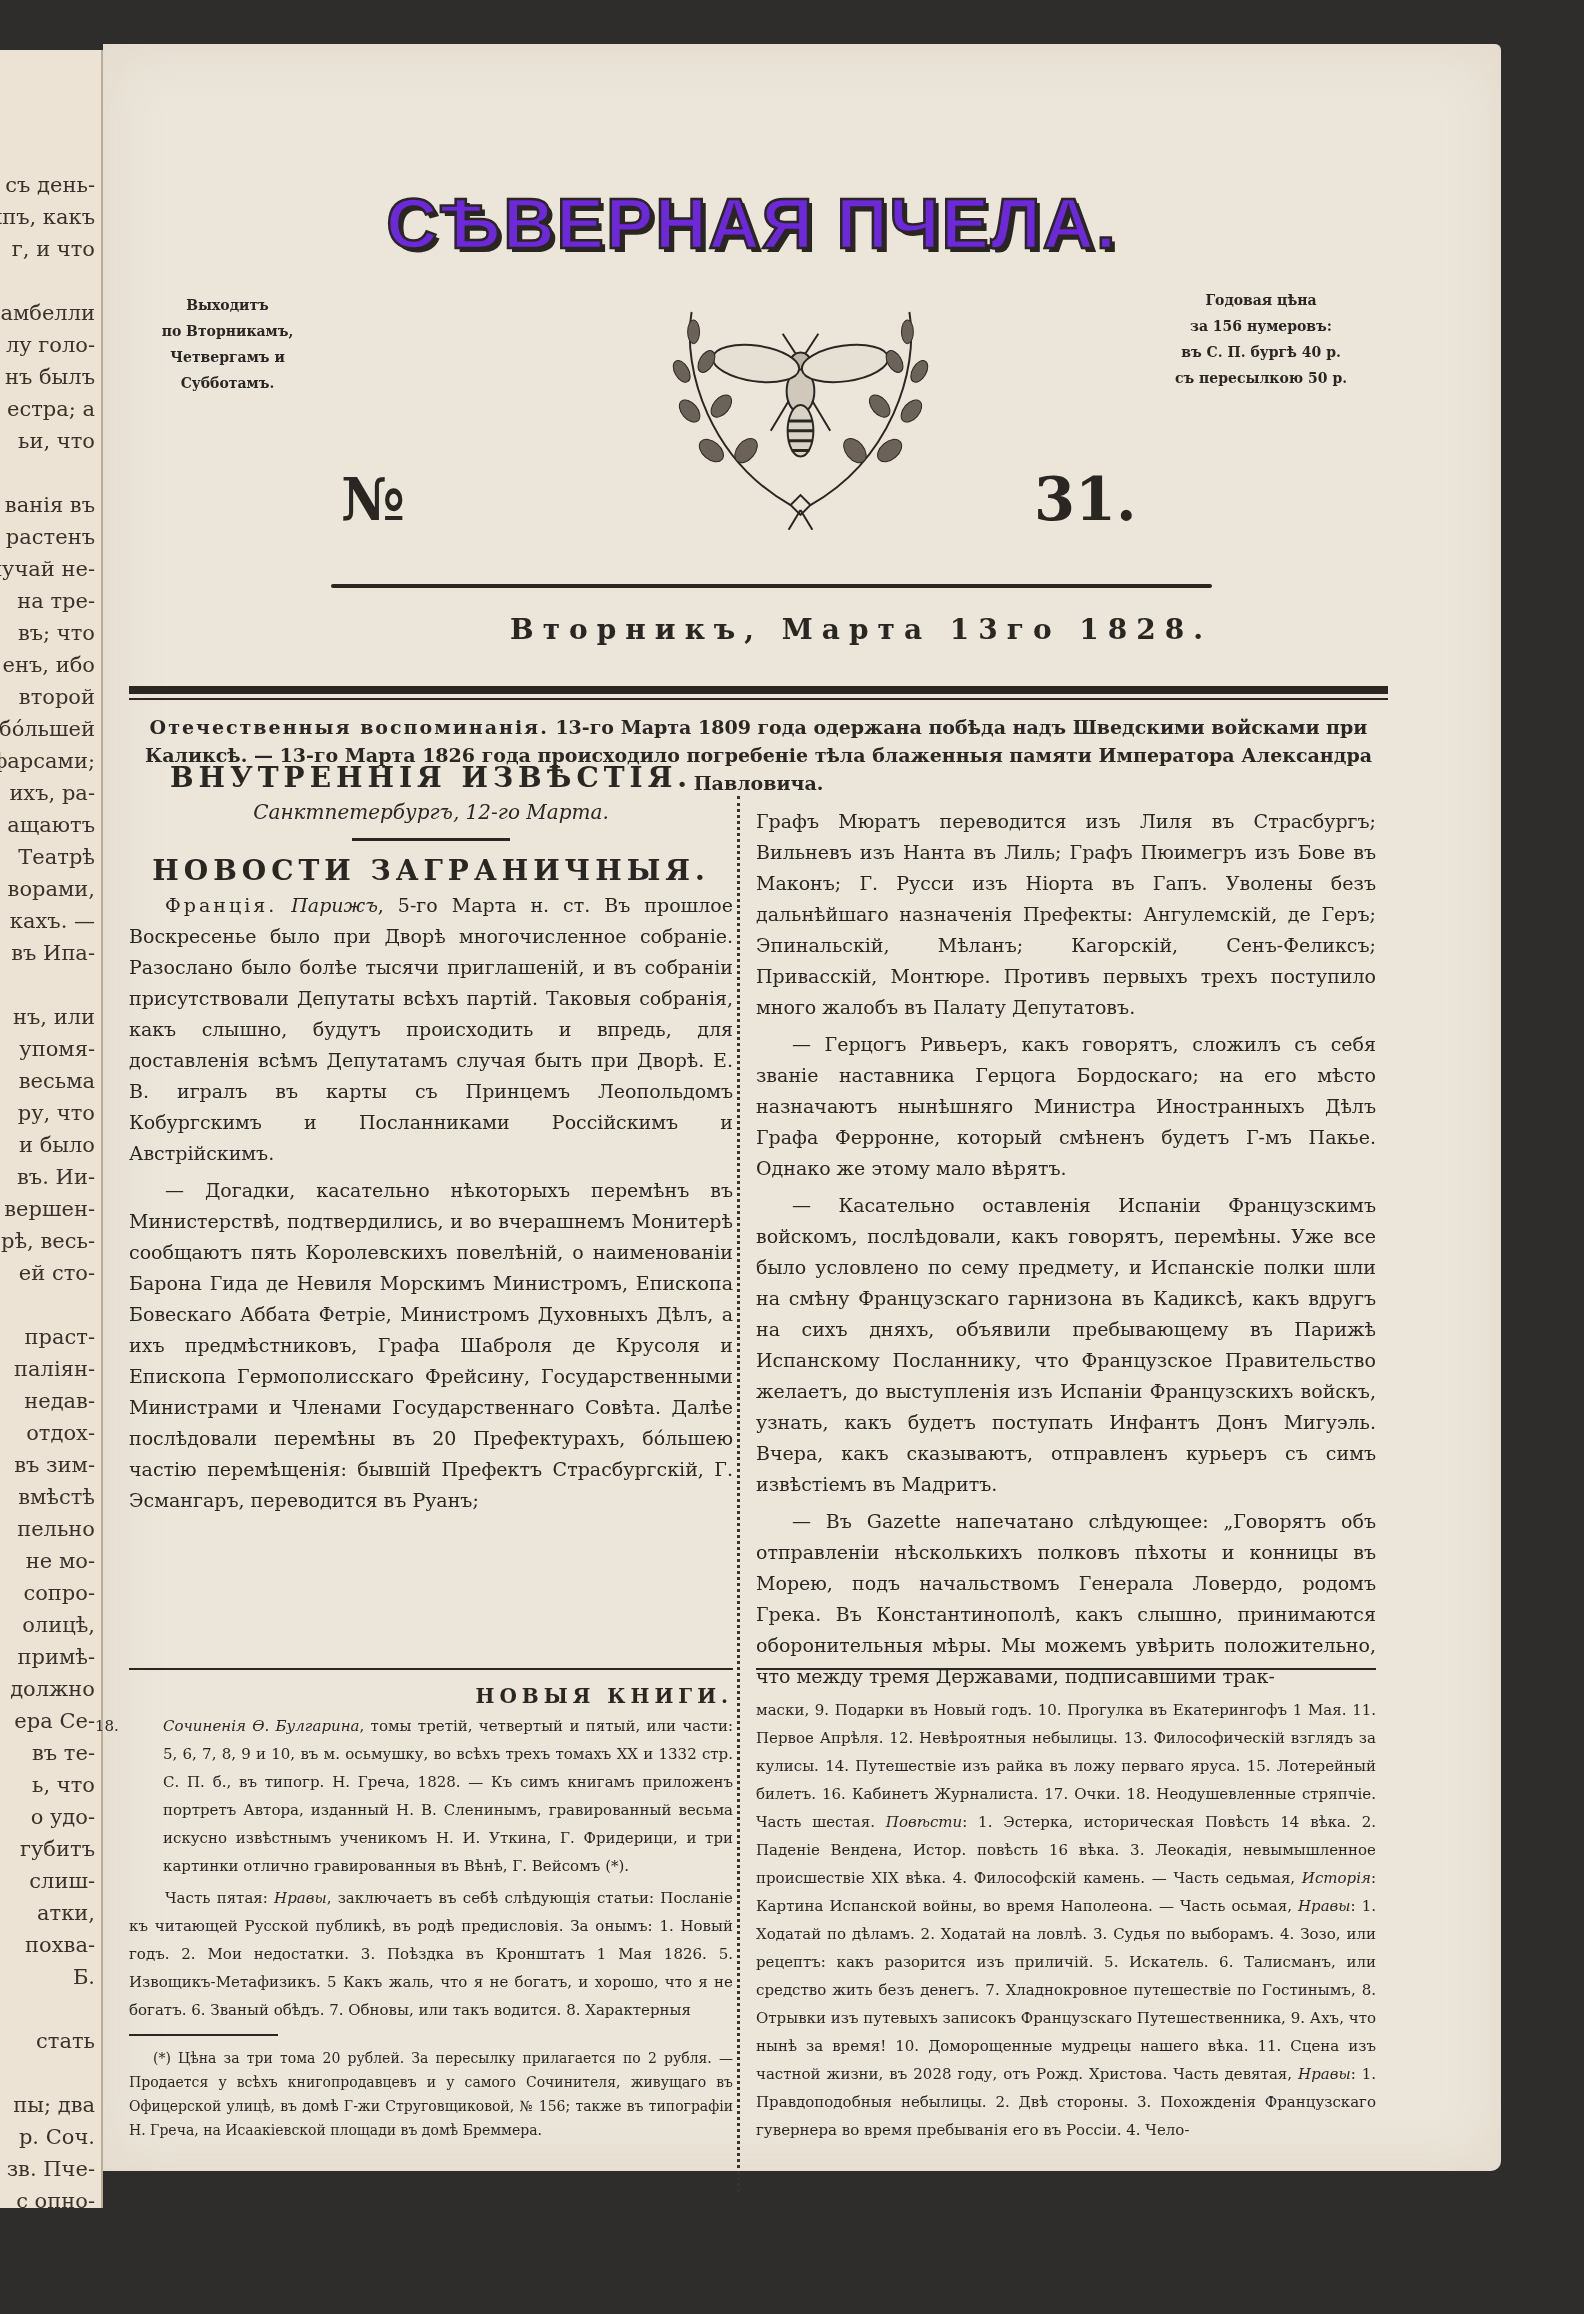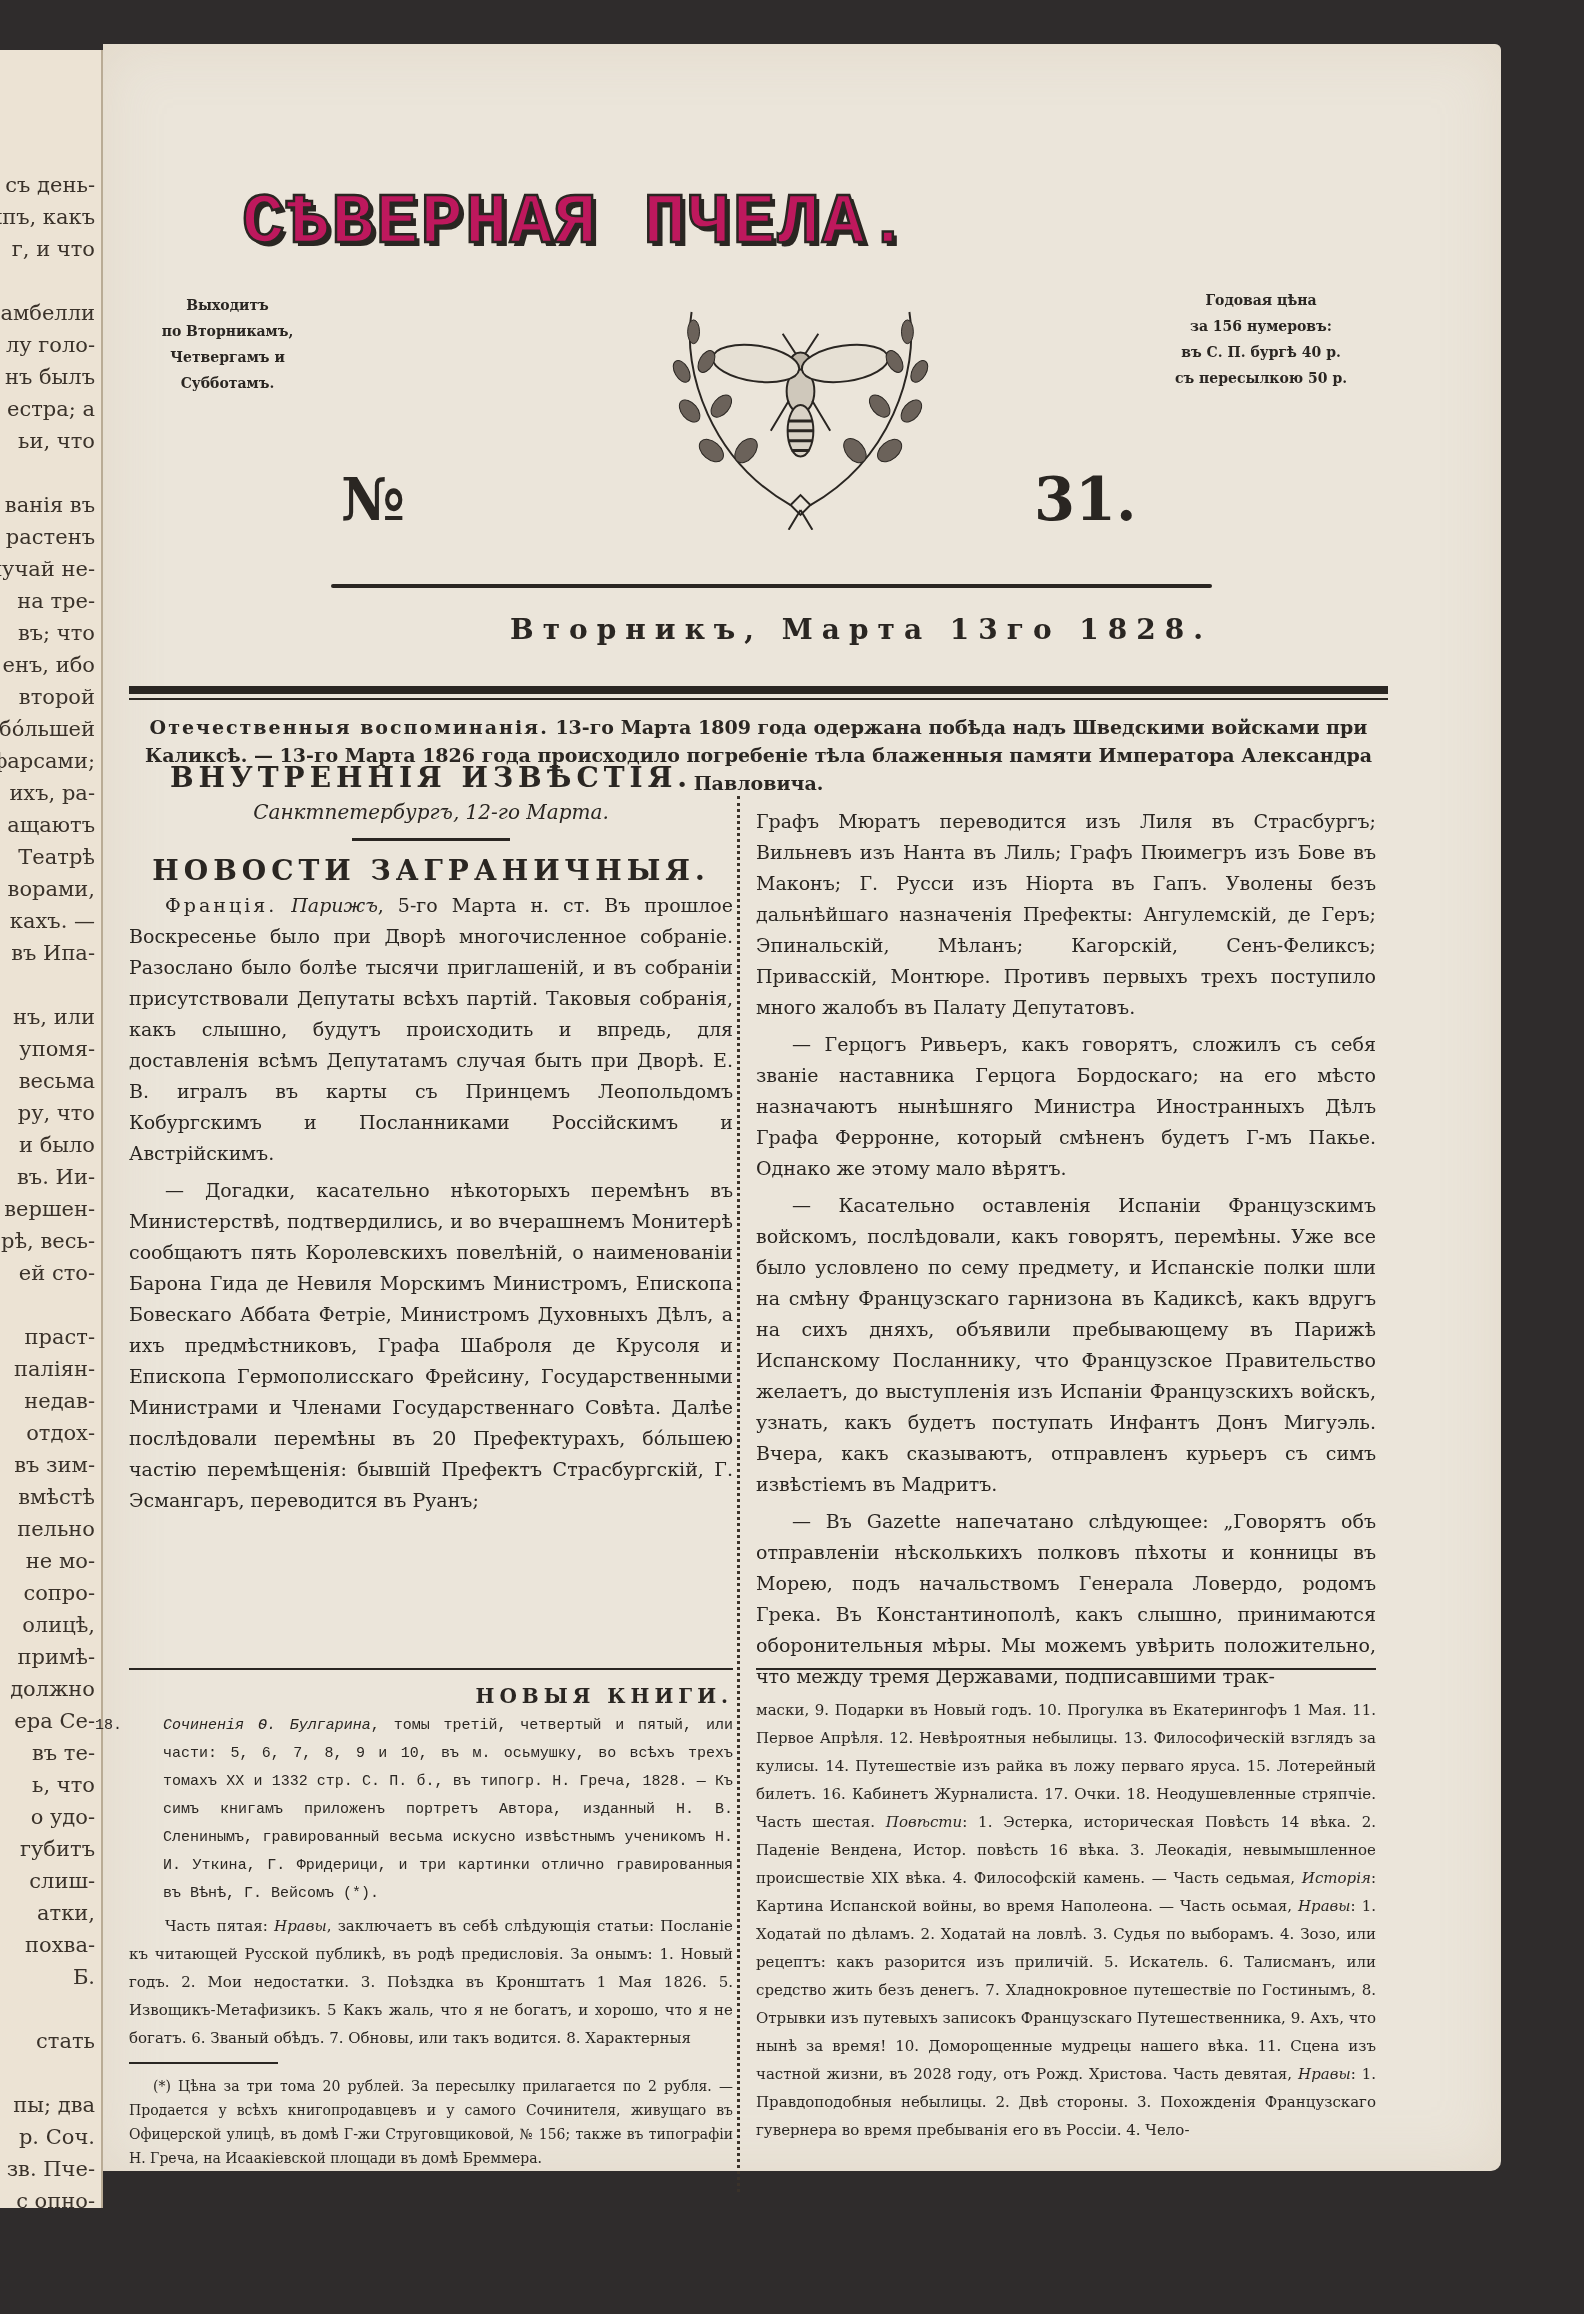--- a/index.html
+++ b/index.html
@@ -24,22 +24,23 @@
   .prev-page .lines div { white-space: nowrap; }
   .page {
     position: absolute; left: 103px; top: 44px; width: 1398px; height: 2127px;
     background: #ebe5da;
     border-radius: 0 6px 10px 0;
     box-shadow: inset 0 0 59px rgba(200,180,150,0.25);
   }
   
   .masthead-title {
     position: absolute; left: 139px; top: 139px; width: 1020px;
-    font-family: Liberation Mono, monospace; font-weight: bold;
-    font-size: 71px; letter-spacing: 2px; color: #be185d;
+    text-align: center;
+    font-family: Liberation Sans, sans-serif; font-weight: bold;
+    font-size: 71px; letter-spacing: 2px; color: #6d28d9;
     -webkit-text-stroke: 2.5px #2a2622;
     text-shadow: 4px 4px 0 #2a2622;
   }
   .side-left {
     position: absolute; left: 50px; top: 248px; width: 149px;
     text-align: center; font-size: 14px; line-height: 26px; font-weight: bold;
   }
   .side-right {
     position: absolute; left: 1049px; top: 243px; width: 218px;
     text-align: center; font-size: 14px; line-height: 26px; font-weight: bold;
@@ -80,21 +81,21 @@
   .divider-wavy {
     position: absolute; left: 634px; top: 752px; width: 14px; height: 1396px;
     border-left: 3px dotted #3a322a; 
   }
   .hr-full { position: absolute; height: 2px; background: #2a2622; }
   .books-left { position: absolute; left: 26px; top: 1638px; width: 604px; font-size: 15px; line-height: 28px; text-align: justify; }
   .books-right { position: absolute; left: 653px; top: 1638px; width: 620px; font-size: 15px; line-height: 28px; text-align: justify; }
   .books-title { text-align: right; font-weight: bold; font-size: 20px; letter-spacing: 5px; margin-bottom: 2px; }
   .books-left p, .books-right p { margin: 0 0 4px 0; }
   .item-num { display: inline-block; width: 34px; }
-  .hang { padding-left: 34px; text-indent: -34px; font-family: Liberation Mono, monospace; }
+  .hang { padding-left: 34px; text-indent: -34px; }
   .footnote-rule { width: 149px; height: 2px; background: #2a2622; margin: 10px 0 10px 0; }
   .footnote { font-size: 14px; line-height: 24px; text-indent: 24px; }
 </style>
 </head>
 <body>
 
 <div class="prev-page">
   <div class="lines" id="prev-lines">
       <div>съ день-</div>
       <div>шпъ, какъ</div>

